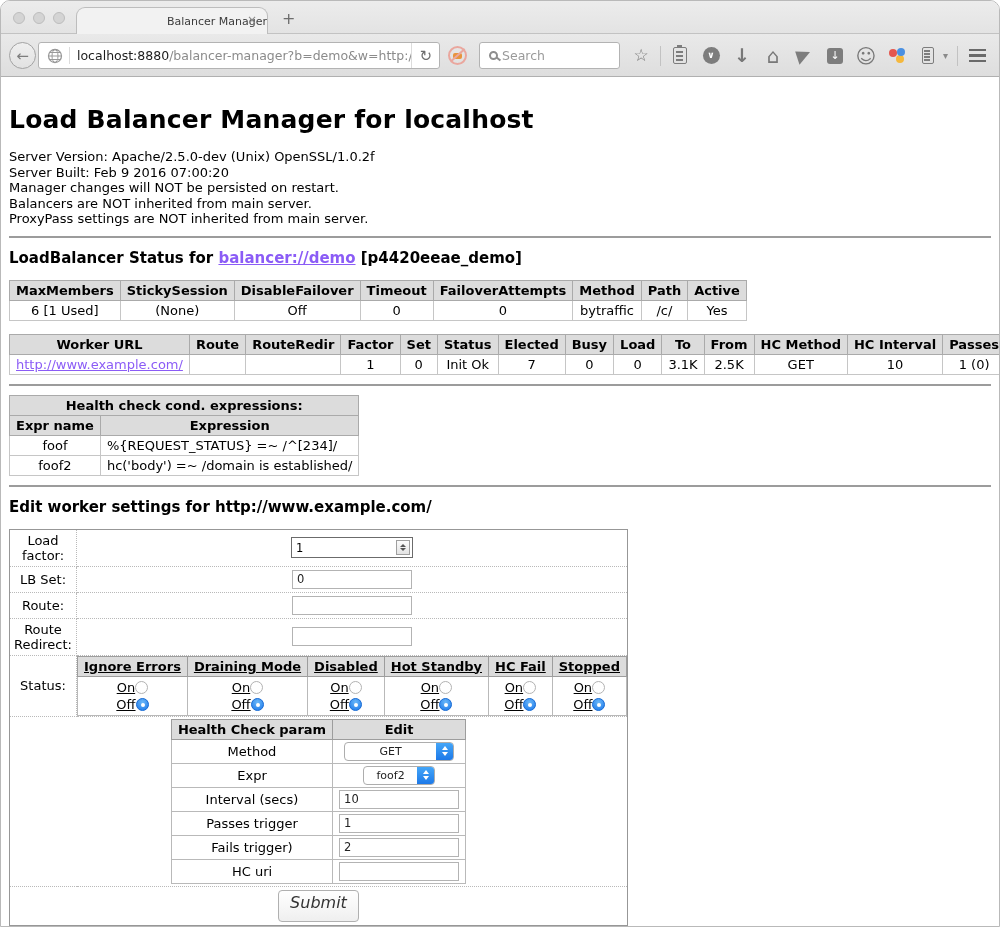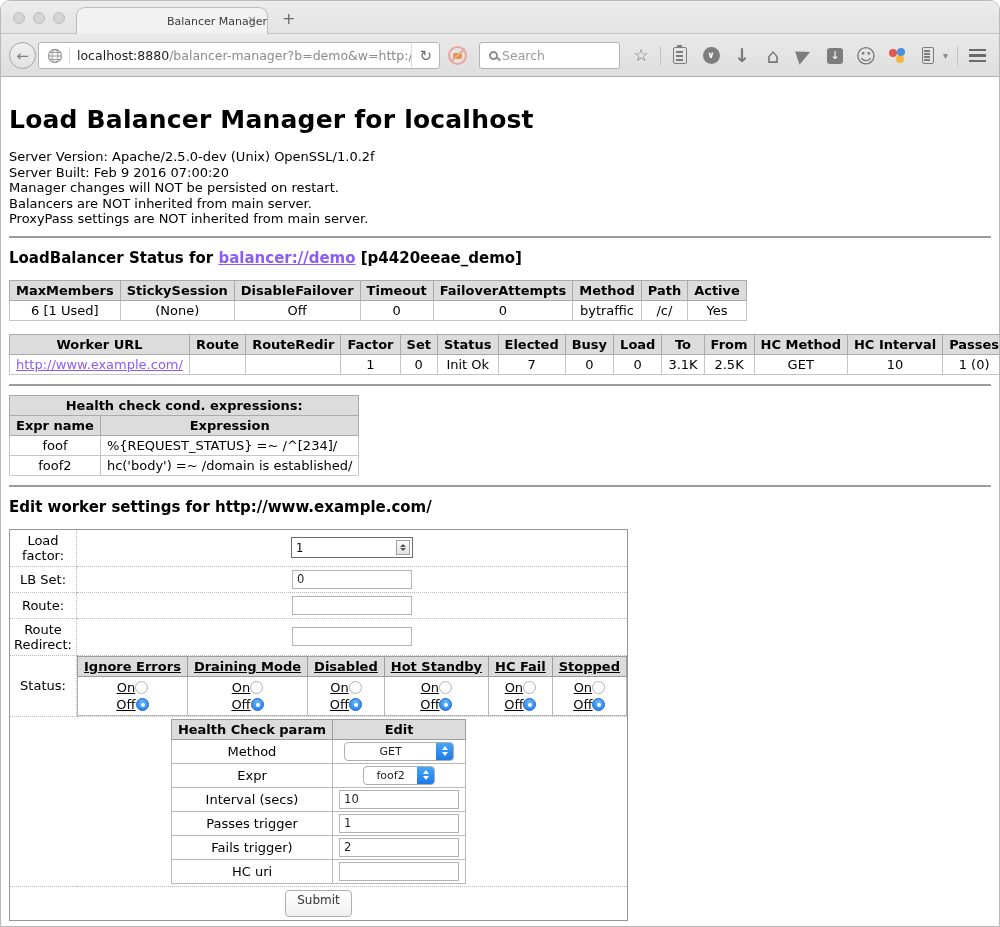--- a/index.html
+++ b/index.html
@@ -124,22 +124,22 @@
 
   .mac-select { display:inline-flex; align-items:stretch; height:19px; background:#fff; border:1px solid #adadad;
                 border-radius:4px; overflow:hidden; vertical-align:middle; }
   .sel-label { flex:1; display:flex; align-items:center; justify-content:center; font-size:11px; color:#222; padding:0 4px; }
   .sel-arrows { width:17px; background:linear-gradient(#44a6f8,#1d79e8); display:flex; flex-direction:column;
                 align-items:center; justify-content:center; gap:2px; }
   .sel-arrows i { width:0; height:0; border-left:3px solid transparent; border-right:3px solid transparent; }
   .sel-arrows .up { border-bottom:4px solid #fff; }
   .sel-arrows .dn { border-top:4px solid #fff; }
 
-  .mac-button { display:inline-block; padding:2px 11px 9px; font-size:12px; color:#333;
-                background:linear-gradient(#ffffff,#efefef); border:1px solid #b0b0b0; border-radius:4px; }
+  .mac-button { display:inline-block; padding:2px 11px 9px; font-size:16px; color:#333;
+                background:linear-gradient(#ffffff,#efefef); border:1px solid #b0b0b0; border-radius:4px;font-style:italic; }
   .submit-row td { text-align:center; padding:4px; }
 </style>
 </head>
 <body>
 
 <div class="window">
 
   <div class="titlebar">
     <div class="traffic">
       <span></span>

